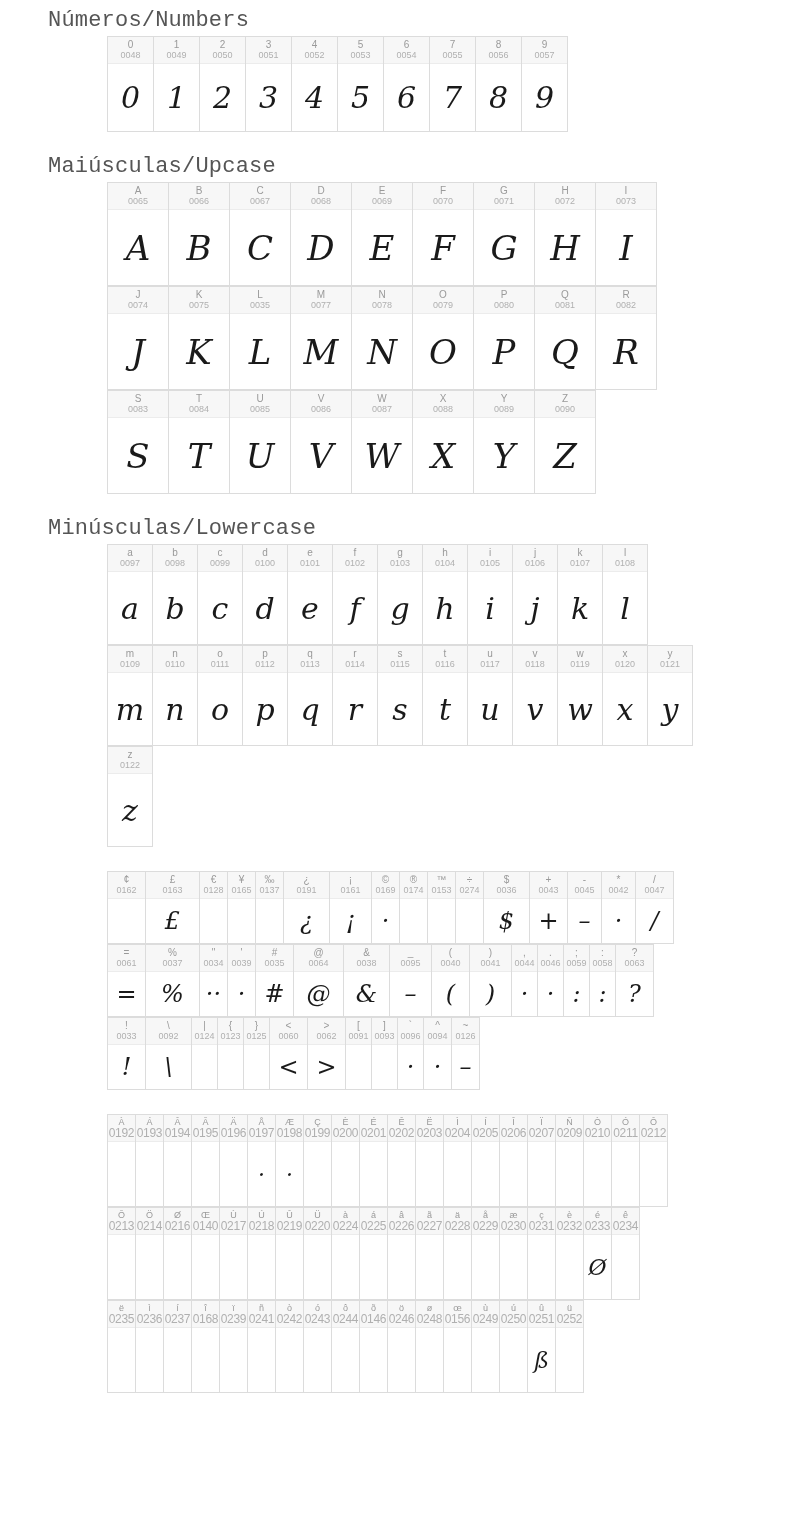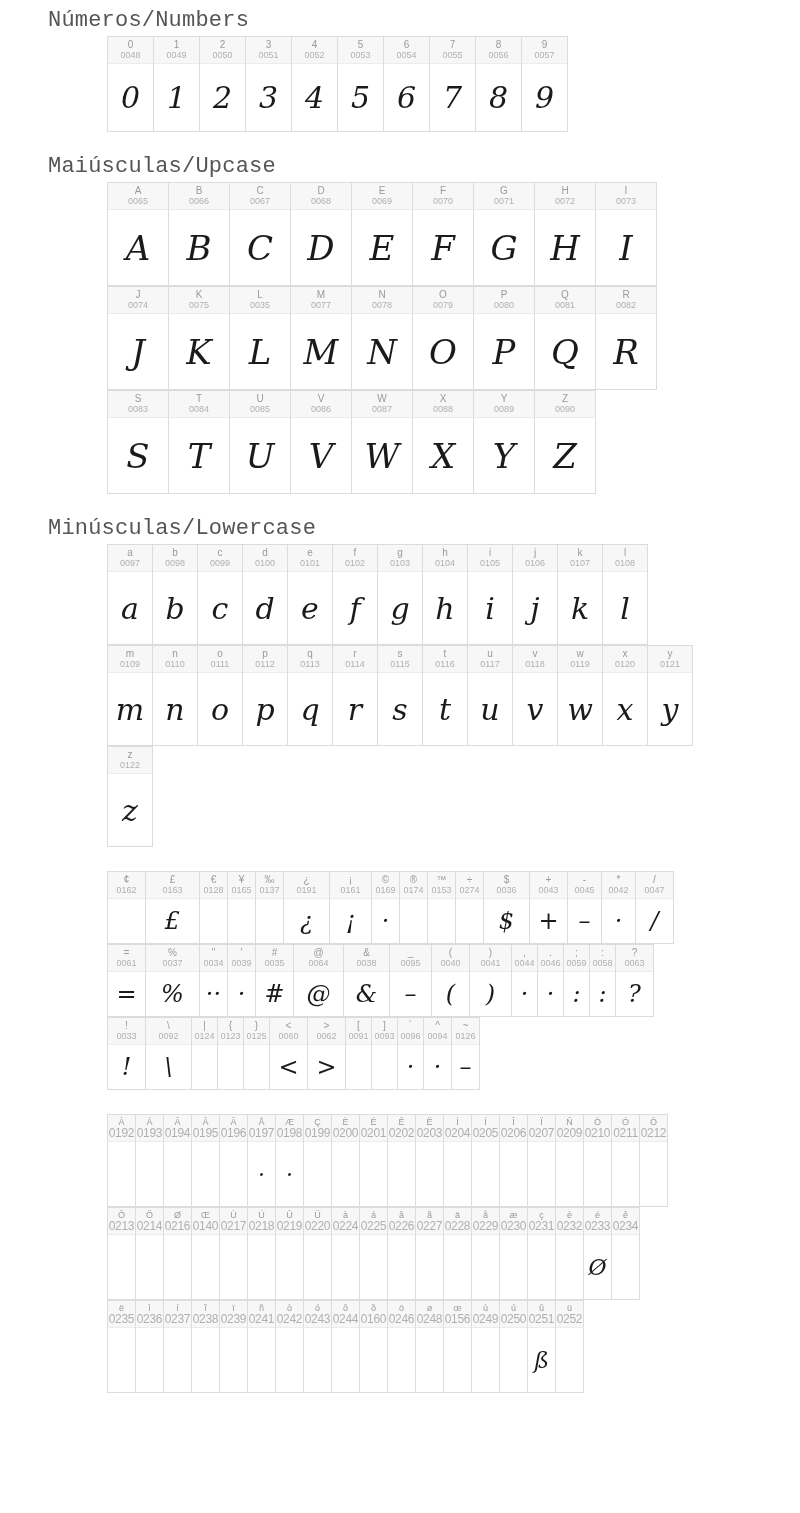--- a/index.html
+++ b/index.html
@@ -1173,21 +1173,21 @@
           <div class="cell">
             <div class="head">
               <div class="ch">í</div>
               <div class="code">0237</div>
             </div>
             <div class="glyph"></div>
           </div>
           <div class="cell">
             <div class="head">
               <div class="ch">î</div>
-              <div class="code">0238</div>
+              <div class="code">0168</div>
             </div>
             <div class="glyph"></div>
           </div>
           <div class="cell">
             <div class="head">
               <div class="ch">ï</div>
               <div class="code">0239</div>
             </div>
             <div class="glyph"></div>
           </div>
@@ -1215,21 +1215,21 @@
           <div class="cell">
             <div class="head">
               <div class="ch">ô</div>
               <div class="code">0244</div>
             </div>
             <div class="glyph"></div>
           </div>
           <div class="cell">
             <div class="head">
               <div class="ch">õ</div>
-              <div class="code">0160</div>
+              <div class="code">0146</div>
             </div>
             <div class="glyph"></div>
           </div>
           <div class="cell">
             <div class="head">
               <div class="ch">ö</div>
               <div class="code">0246</div>
             </div>
             <div class="glyph"></div>
           </div>

